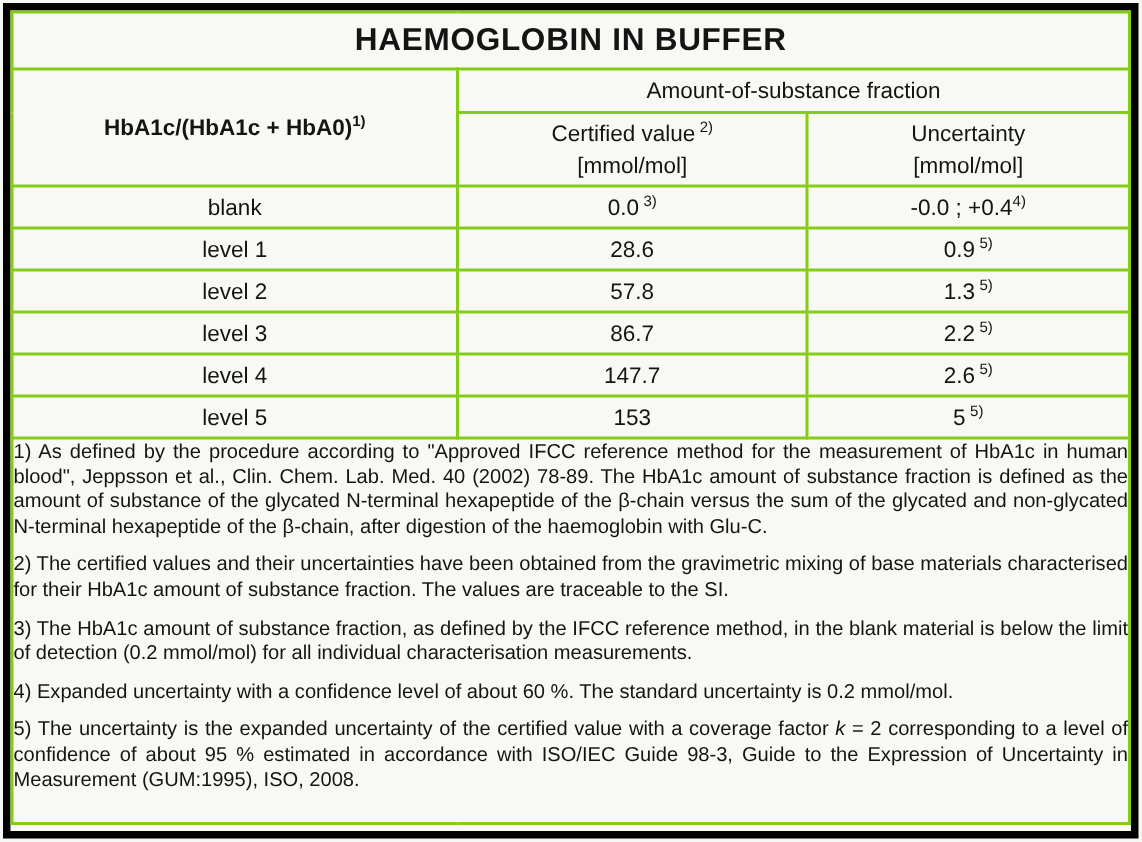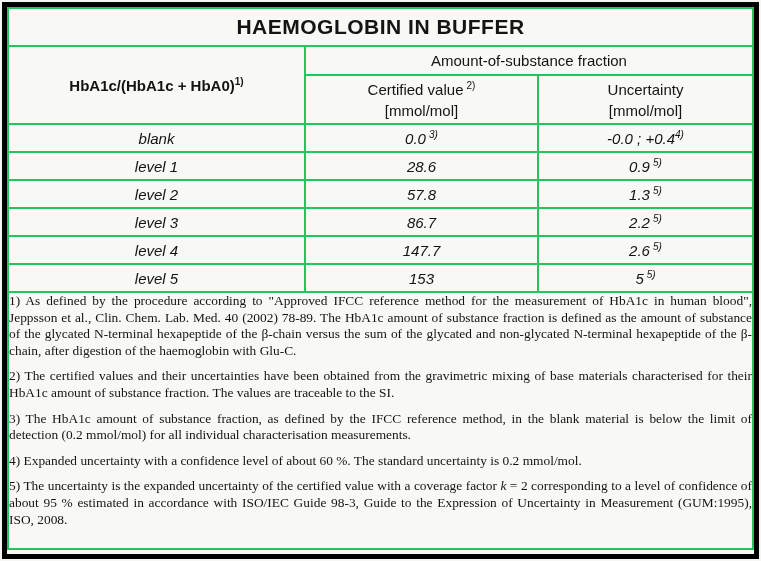--- a/index.html
+++ b/index.html
@@ -19,21 +19,21 @@
     padding-bottom: 4px;
     background: #f8f8f5;
   }
   table.cert {
     width: 100%;
     height: 100%;
     border-collapse: collapse;
     table-layout: fixed;
   }
   table.cert td {
-    border: 2px solid #22c55e;
+    border: 2px solid #84cc16;
     background: #f8f8f5;
     padding: 0;
   }
   .title-cell {
     height: 36px;
     text-align: center;
     vertical-align: middle;
     font-size: 21px;
     font-weight: bold;
     letter-spacing: 0.5px;
@@ -55,38 +55,36 @@
     text-align: center;
     vertical-align: middle;
     font-size: 15px;
     line-height: 1.4;
   }
   .data-cell {
     height: 26px;
     text-align: center;
     vertical-align: middle;
     font-size: 15px;
-    font-style: italic;
   }
   sup {
     font-size: 10px;
     line-height: 0;
   }
   sup.spaced { margin-left: 3px; }
   sup:empty { display: none; }
   .footnotes-cell {
     vertical-align: top;
     padding: 7px 9px 2px 9px;
   }
   .note {
     margin: 0 0 9px 0;
     font-size: 13.4px;
     line-height: 1.24;
     text-align: justify;
-    font-family: Liberation Serif, serif;
   }
   .note:last-child { margin-bottom: 0; }
   .note i { font-style: italic; }
 </style>
 </head>
 <body>
 
 <div class="frame">
   <table class="cert">
     <colgroup>

